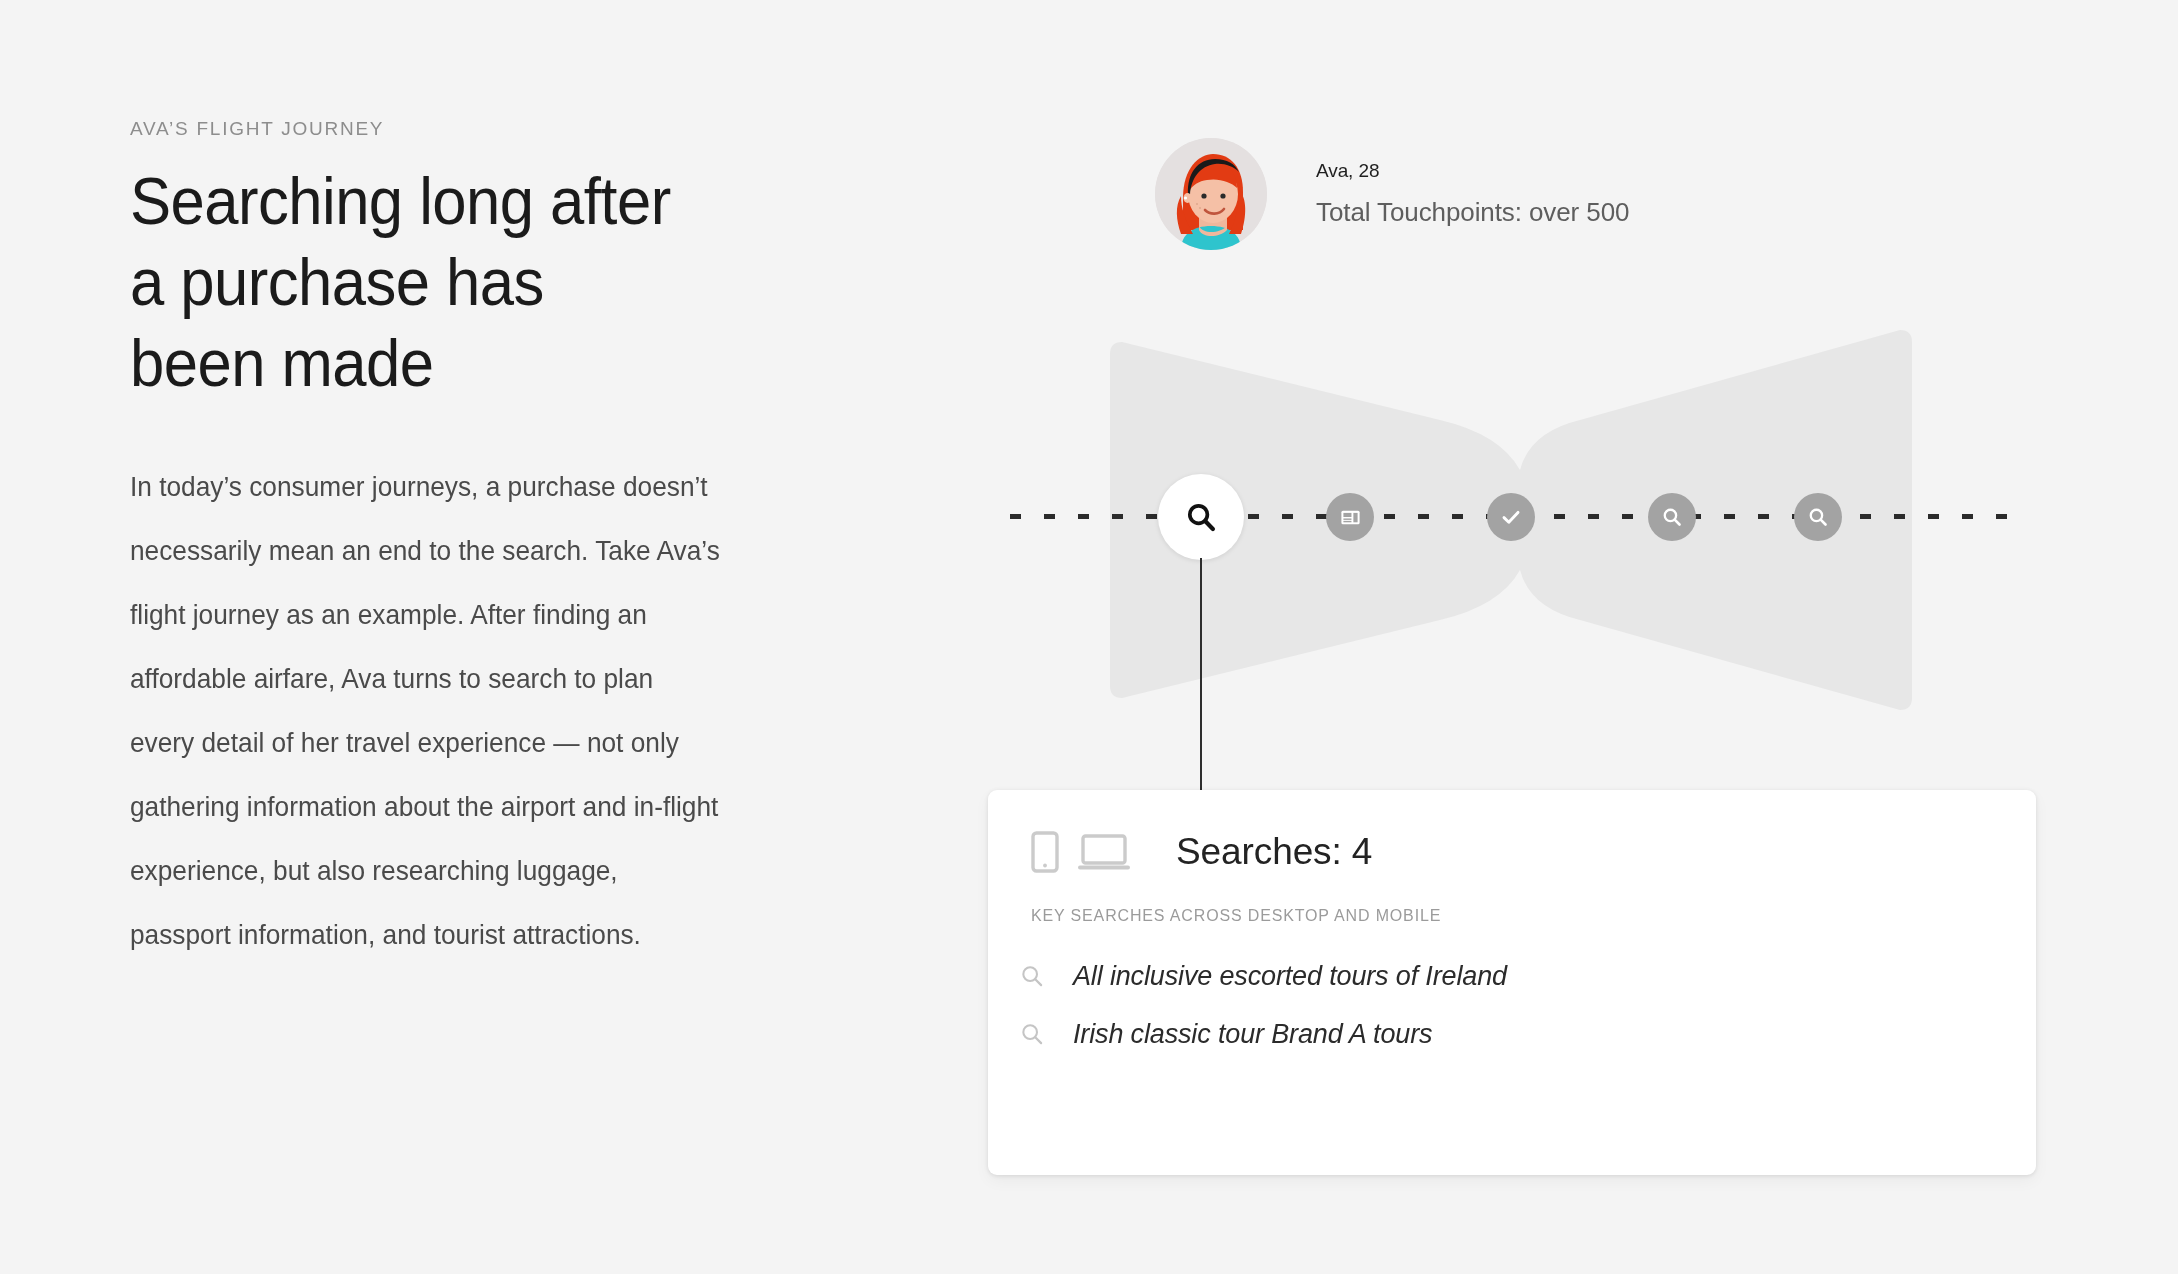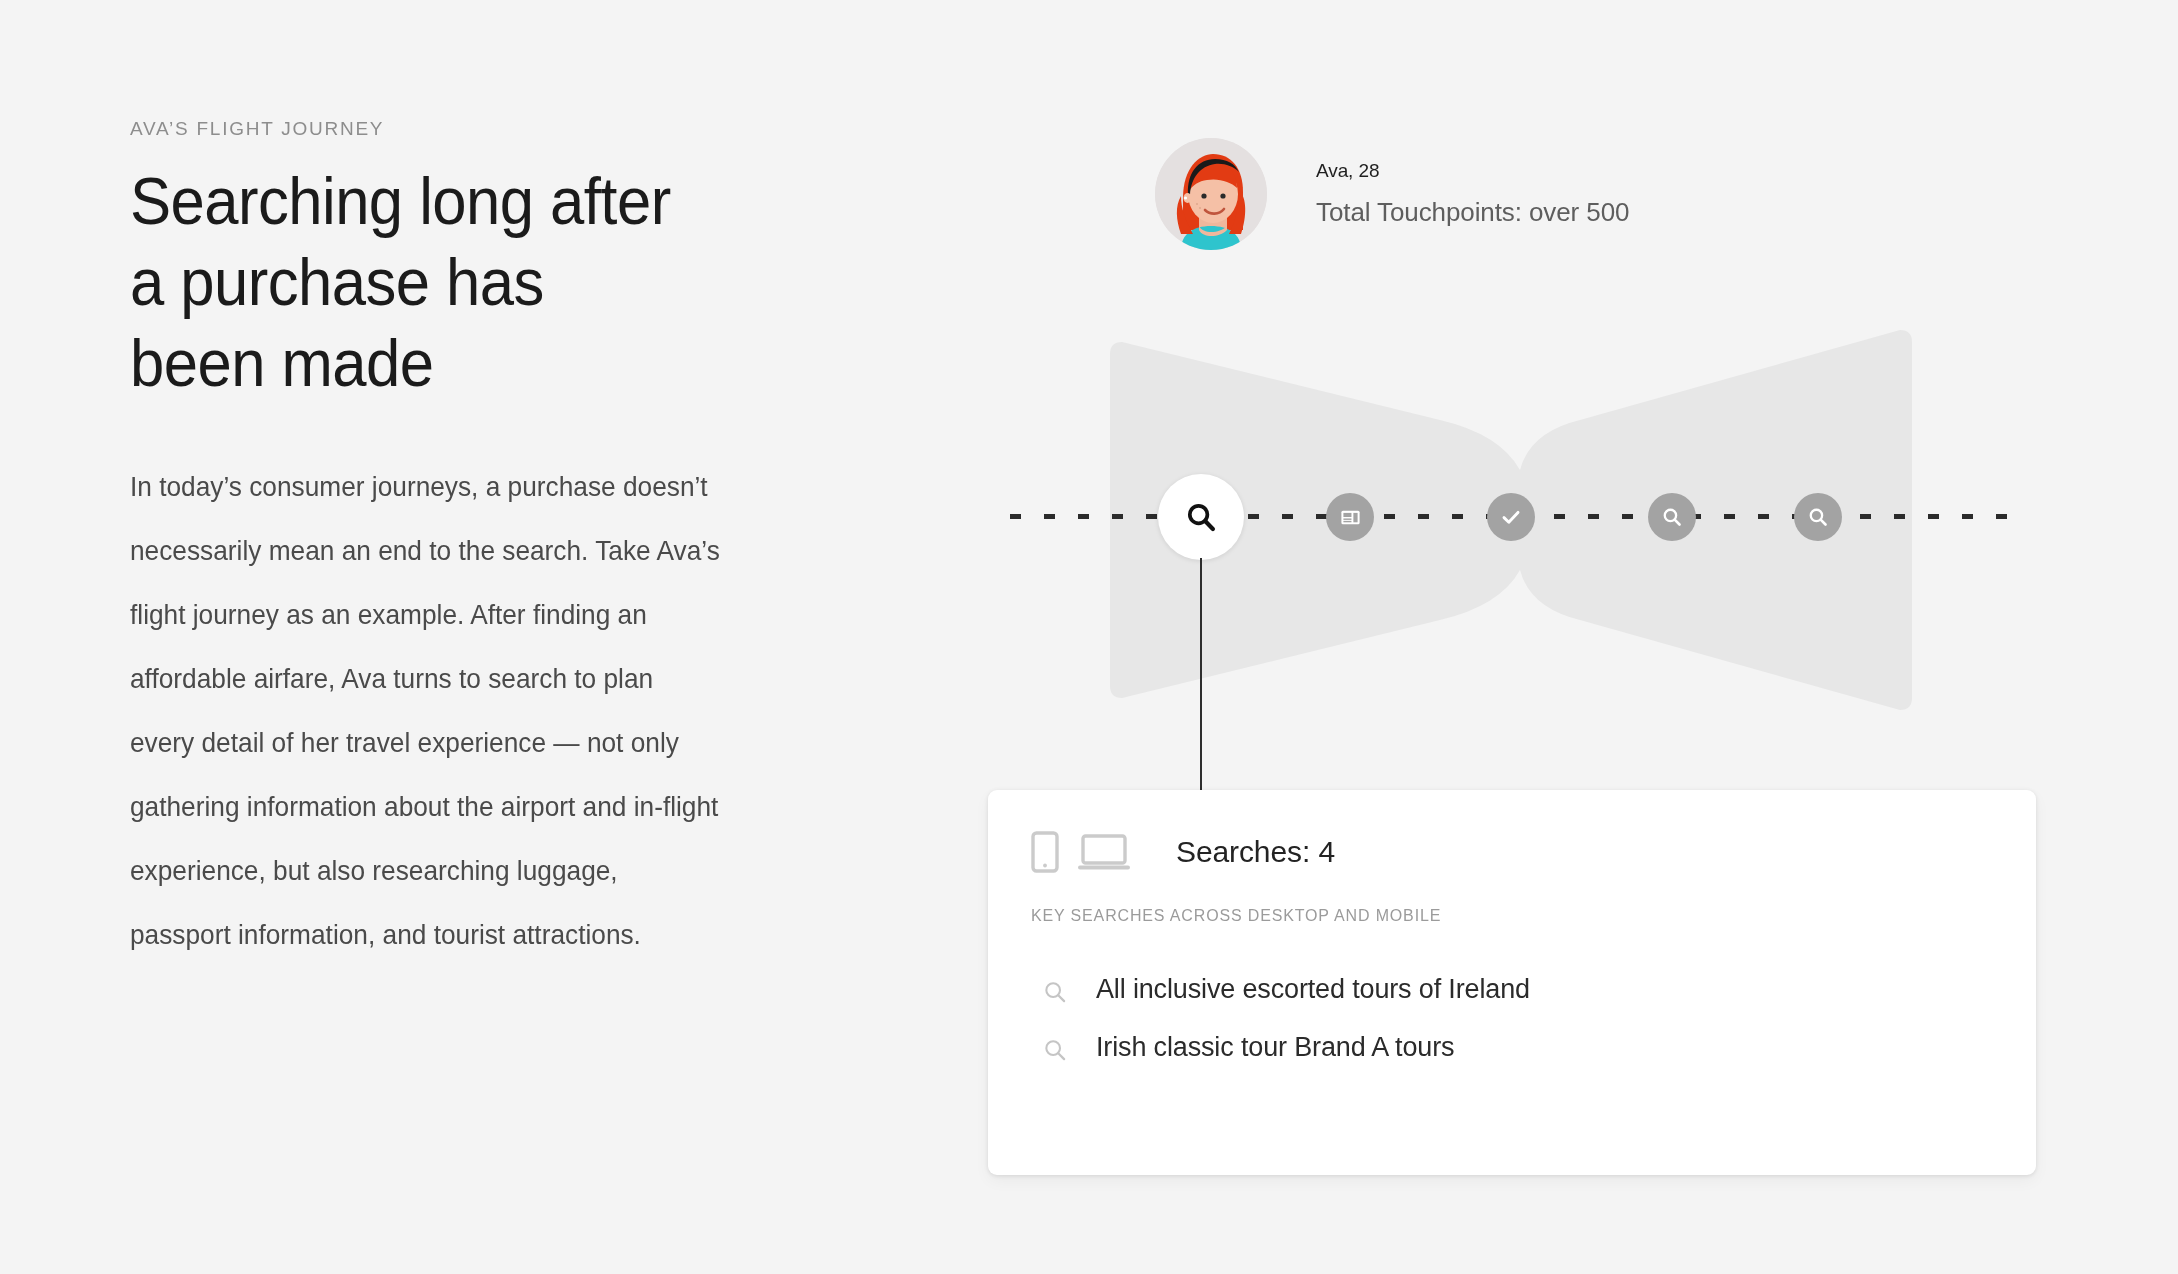--- a/index.html
+++ b/index.html
@@ -97,36 +97,37 @@
     box-shadow:0 1px 4px rgba(0,0,0,0.10), 0 6px 16px rgba(0,0,0,0.045);
   }
   .card-head {
     display:flex; align-items:center;
     padding:41px 0 0 43px;
   }
   .device-icons { display:flex; align-items:flex-end; gap:19px; }
   .device-icons svg { display:block; }
   .searches-count {
     margin-left:46px;
-    font-size:30px;
+    font-size:37px;
     color:#232323;
     letter-spacing:-0.1px;
   }
   .card-subhead {
     margin:34px 0 0 43px;
     font-size:16px;
     letter-spacing:0.85px;
     color:#9b9b9b;
     text-transform:uppercase;
   }
   .search-list { margin-top:22px; }
   .search-row {
-    display:flex; align-items:flex-end;
-    padding:0 0 0 54px;
+    display:flex; align-items:center;
+    padding:0 0 0 31px;
     height:58px;
+    font-style:italic;
   }
   .search-row svg { display:block; flex:none; }
   .search-text {
     margin-left:28px;
     font-size:27px;
     color:#2b2b2b;
     letter-spacing:-0.15px;
   }
 </style>
 </head>

